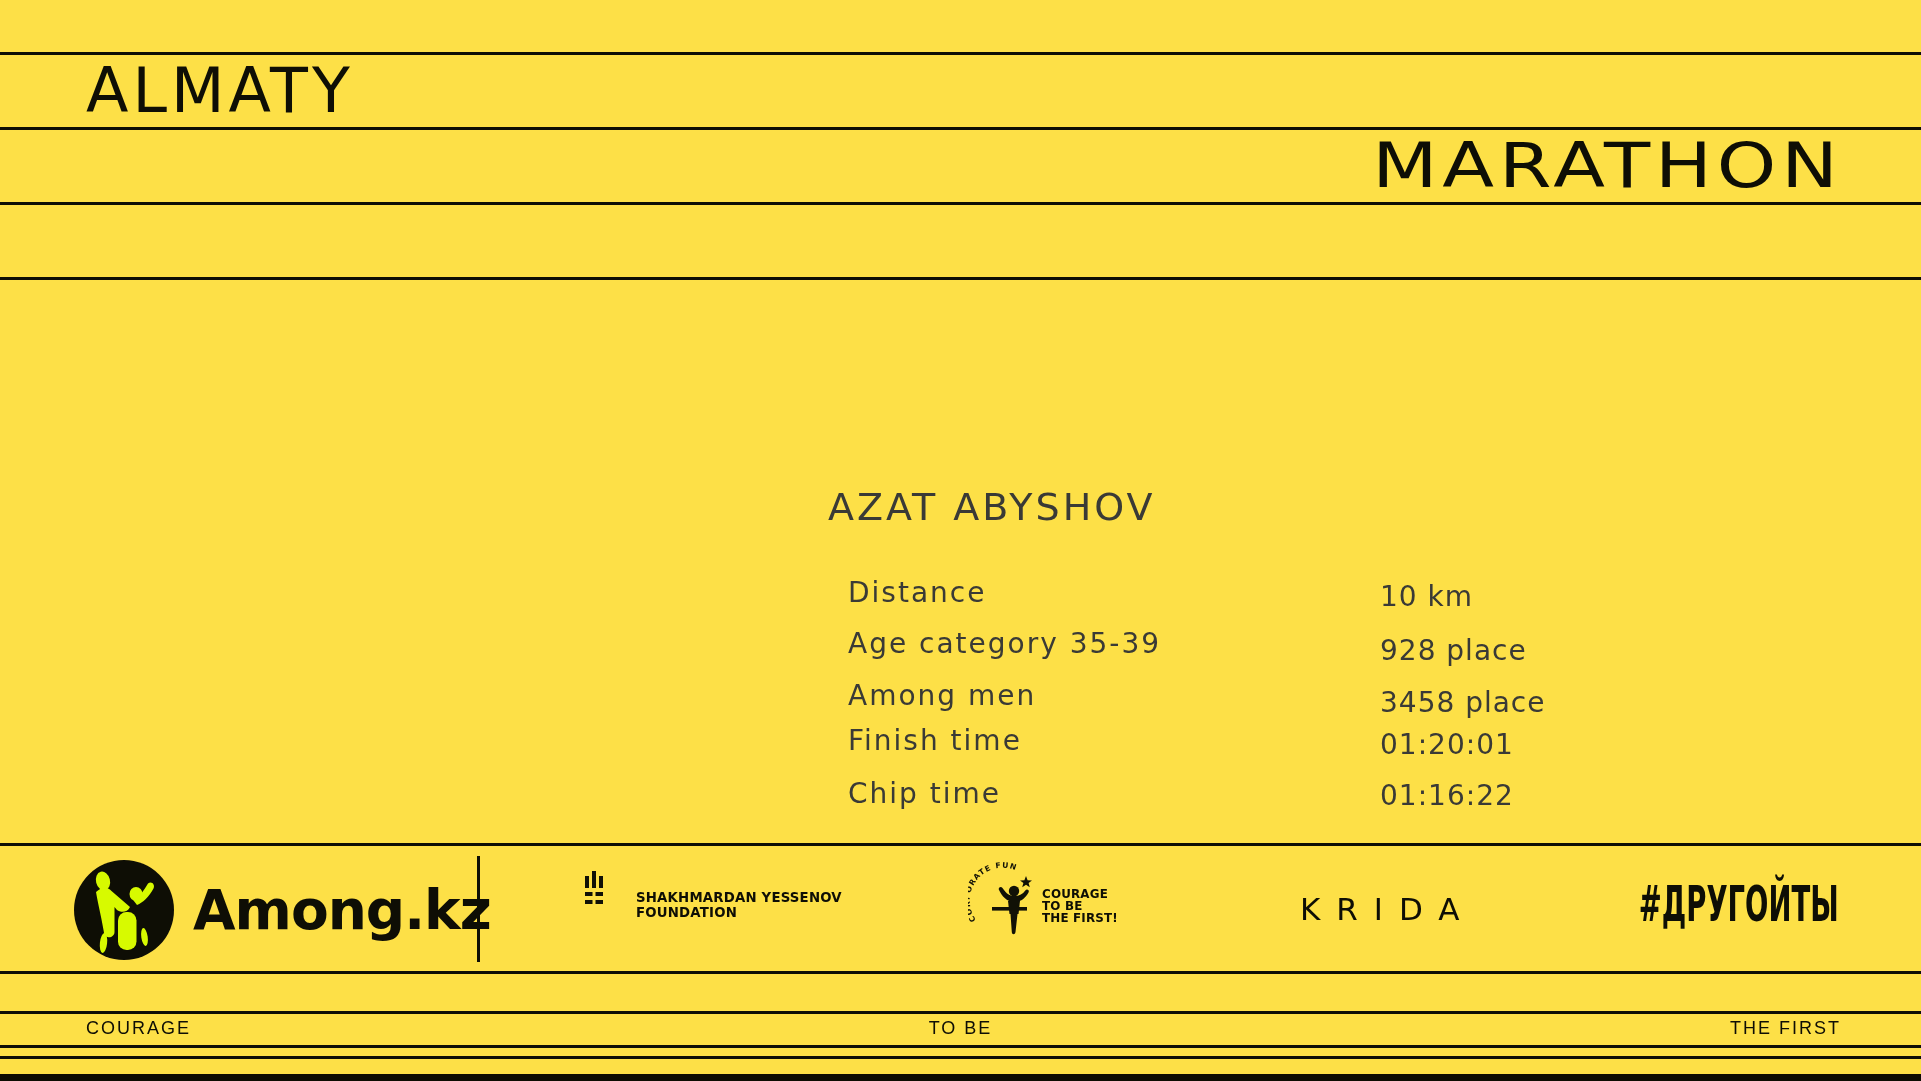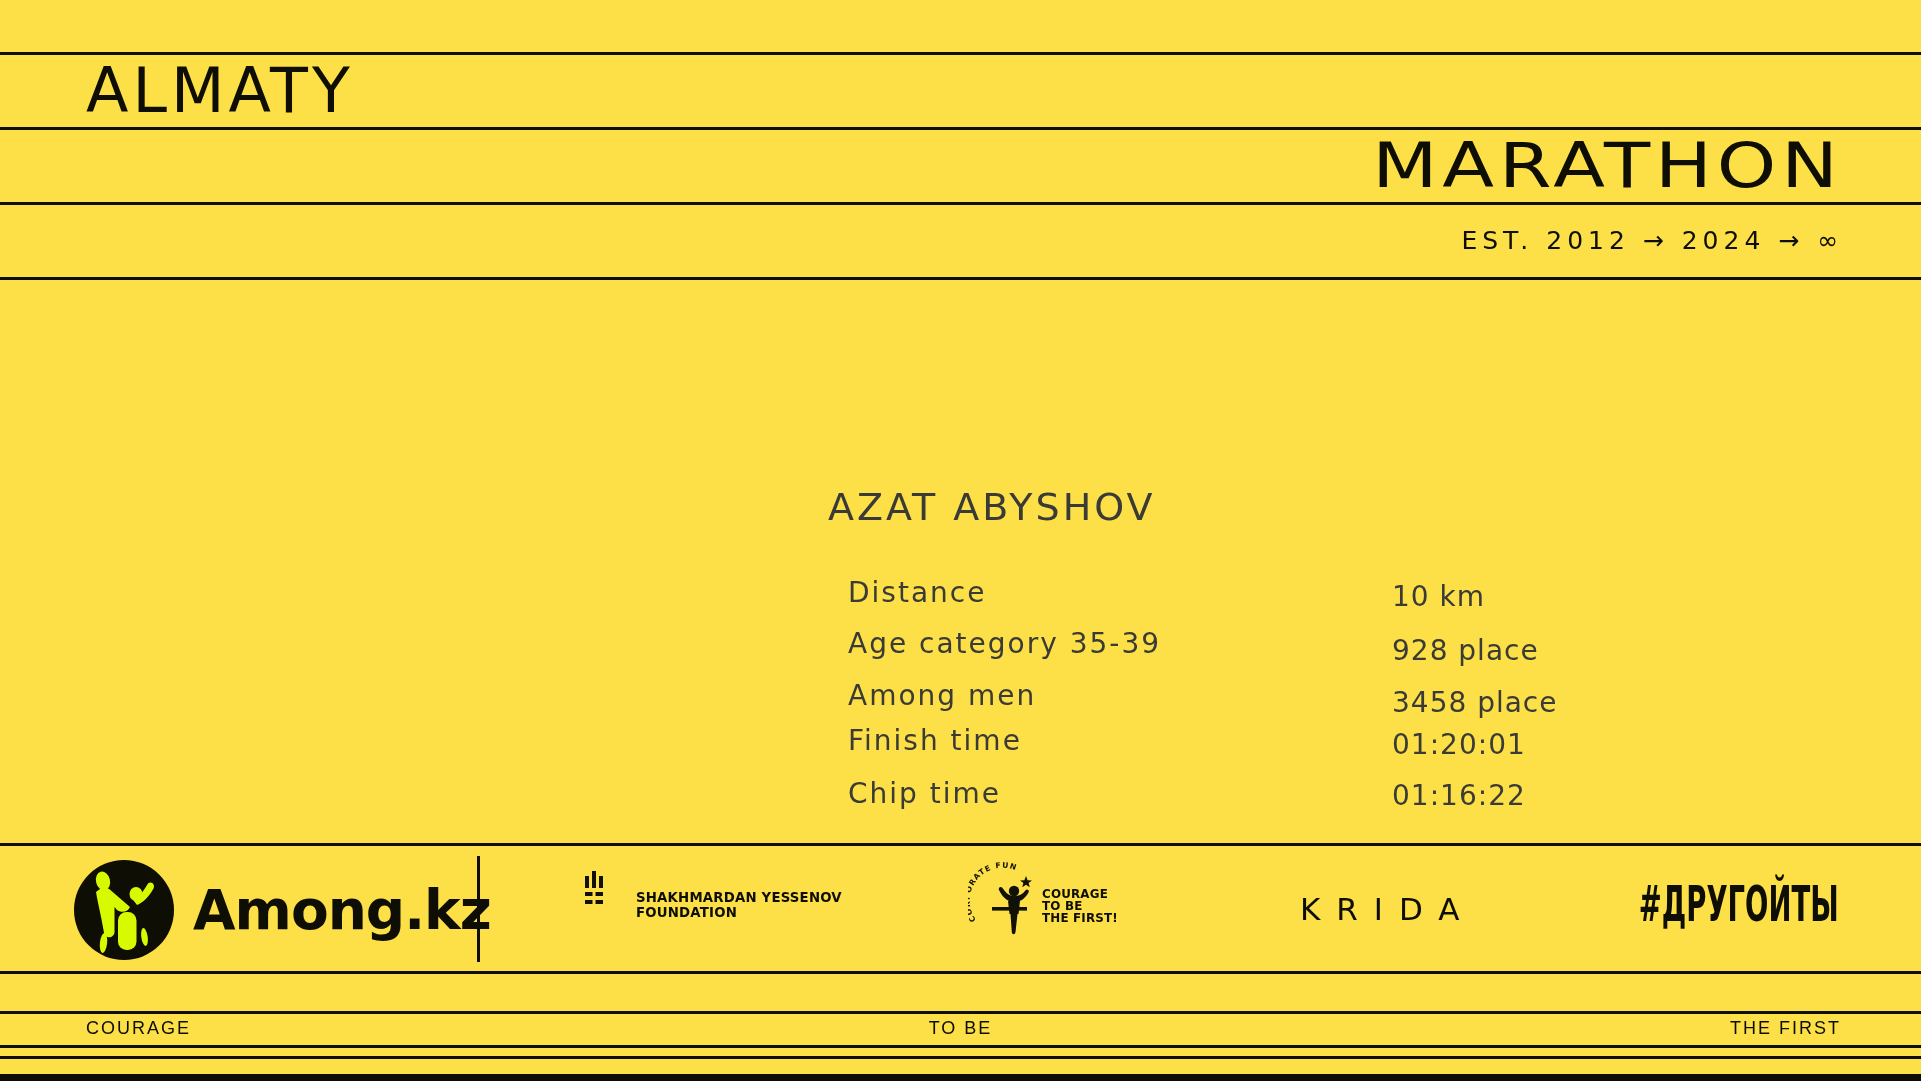--- a/index.html
+++ b/index.html
@@ -11,21 +11,21 @@
   }
   .hline{position:absolute;left:0;width:1921px;height:3px;background:#0e0e05;}
   .txt{position:absolute;line-height:1;white-space:nowrap;}
   .city{left:86px;top:60px;font-size:62px;letter-spacing:4px;font-weight:500;}
   .event{right:78px;top:135px;font-size:62px;letter-spacing:4px;font-weight:500;
          transform:scaleX(1.22);transform-origin:100% 50%;}
   .est{right:78px;top:228px;font-size:25px;letter-spacing:5px;font-weight:500;}
   .title{right:74px;top:321px;font-size:100px;letter-spacing:9px;font-weight:400;}
   .name{left:828px;top:488px;font-size:38px;font-weight:400;letter-spacing:3px;color:#3a3a36;}
   .rlabel{left:848px;font-size:28px;letter-spacing:2px;color:#3a3a36;}
-  .rvalue{left:1380px;font-size:28px;letter-spacing:1px;color:#3a3a36;margin-left:12px;}
+  .rvalue{left:1380px;font-size:28px;letter-spacing:1px;color:#3a3a36;}
   .kaspi-word{left:193px;top:883px;font-size:55px;font-weight:700;letter-spacing:-1px;}
   .vdivider{position:absolute;left:477px;top:856px;width:3px;height:106px;background:#0e0e05;}
   .yess-line{left:636px;font-size:14px;font-weight:700;letter-spacing:0.2px;
              transform:scaleX(0.95);transform-origin:0 0;}
   .fund-line{left:1042px;font-size:12.5px;font-weight:700;letter-spacing:0.2px;
              transform:scaleX(0.95);transform-origin:0 0;}
   .krida{left:1300px;top:894px;font-size:31px;font-weight:400;letter-spacing:16px;}
   .hashtag{right:82px;top:879px;font-size:50px;font-weight:800;
            transform:scaleX(0.55);transform-origin:100% 50%;}
   .foot{top:1019px;font-size:18px;letter-spacing:2px;font-family:"Liberation Sans",sans-serif;}
@@ -46,21 +46,20 @@
   <div class="hline" style="top:277px"></div>
   <div class="hline" style="top:843px"></div>
   <div class="hline" style="top:971px"></div>
   <div class="hline" style="top:1011px"></div>
   <div class="hline" style="top:1045px"></div>
   <div class="hline" style="top:1056px"></div>
   <div class="bottom-strip"></div>
 
   <div class="txt city">ALMATY</div>
   <div class="txt event">MARATHON</div>
-  <div class="txt est">EST. 2012 → 2024 → ∞</div>
 
   <div class="txt name">AZAT ABYSHOV</div>
 
   <div class="txt rlabel" style="top:579px">Distance</div>
   <div class="txt rvalue" style="top:583px">10 km</div>
   <div class="txt rlabel" style="top:630px">Age category 35-39</div>
   <div class="txt rvalue" style="top:637px">928 place</div>
   <div class="txt rlabel" style="top:682px">Among men</div>
   <div class="txt rvalue" style="top:689px">3458 place</div>
   <div class="txt rlabel" style="top:727px">Finish time</div>

